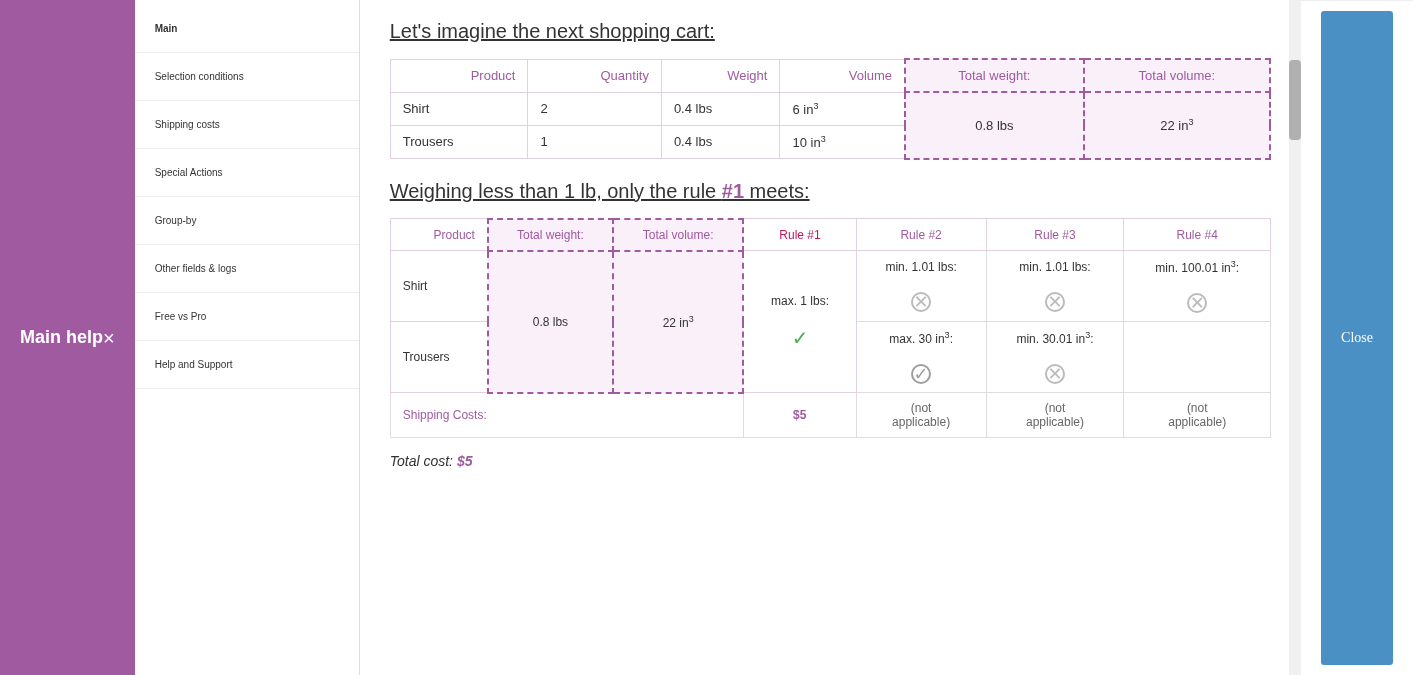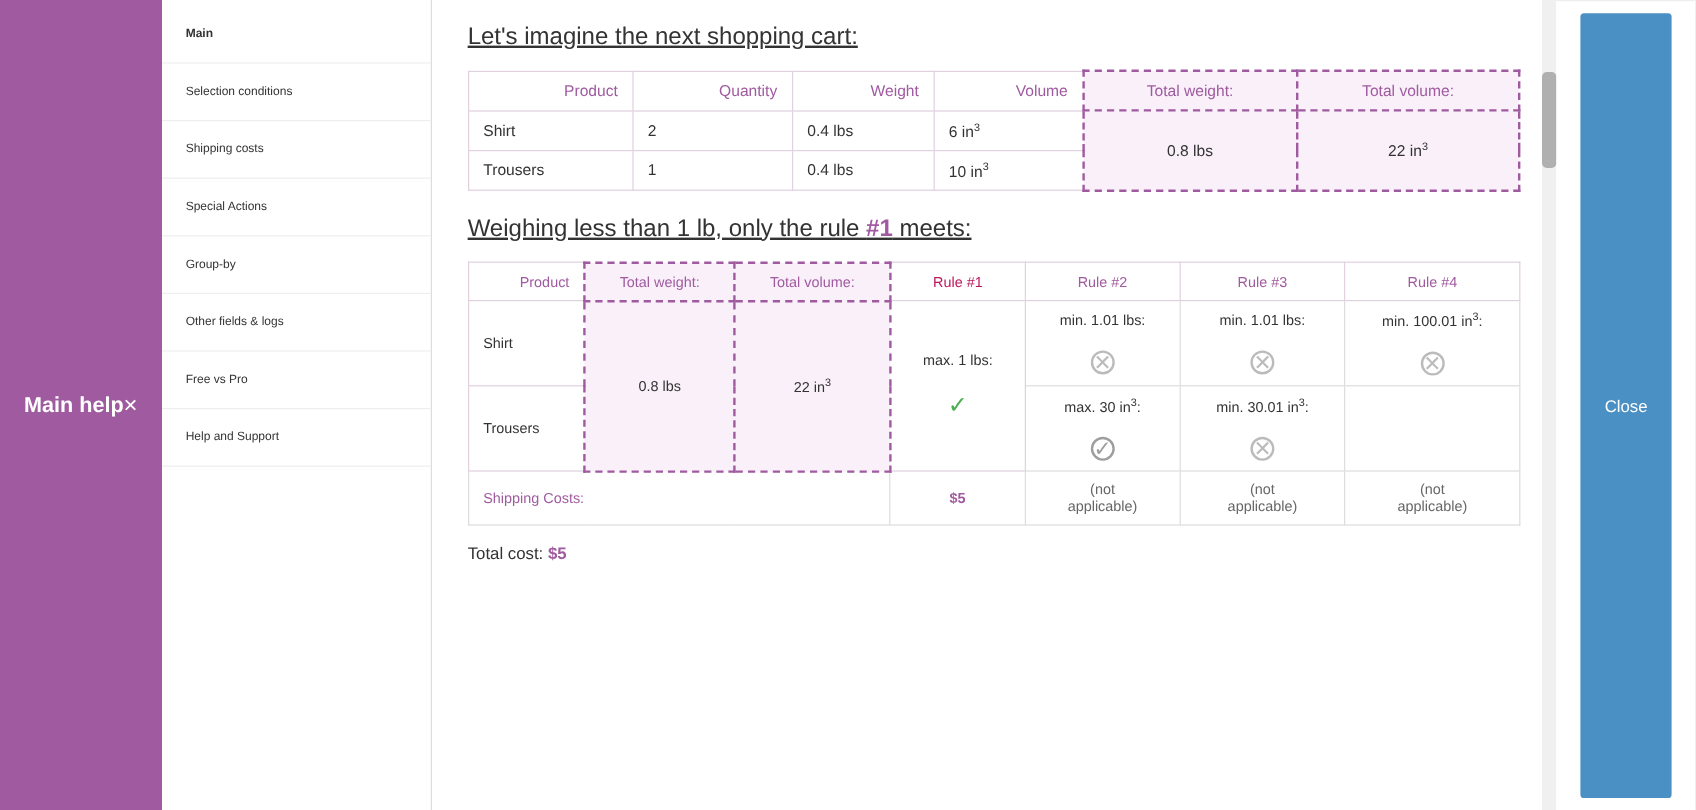--- a/index.html
+++ b/index.html
@@ -23,25 +23,25 @@
     .scrollbar-thumb { position: absolute; right: 0; top: 60px; width: 12px; height: 80px; background: #b0b0b0; border-radius: 4px; }
 
     .intro-text { margin-bottom: 15px; font-size: 20px; color: #333; text-decoration: underline; }
 
     table { border-collapse: collapse; width: 100%; margin-bottom: 20px; font-size: 13px; }
     th { color: #a05ba0; font-weight: normal; padding: 8px 12px; border: 1px solid #e0d0e0; text-align: right; background: #fff; }
     td { padding: 8px 12px; border: 1px solid #e0d0e0; color: #333; }
 
     .shipping-costs-row td { color: #a05ba0; font-weight: normal; }
 
-    .total-cost { font-size: 14px; color: #333; margin-top: 10px; }
+    .total-cost { font-size: 14px; color: #333; margin-top: 10px; font-style: italic; }
     .total-cost-value { color: #a05ba0; font-weight: bold; }
 
     .modal-footer { padding: 10px 20px; display: flex; justify-content: flex-end; background: #fff; border-top: 1px solid #eee; flex-shrink: 0; }
-    .close-btn { background: #4a90c4; color: #fff; border: none; padding: 8px 20px; font-size: 14px; cursor: pointer; border-radius: 3px; }
+    .close-btn { background: #4a90c4; color: #fff; border: none; padding: 8px 20px; font-size: 14px; cursor: pointer; border-radius: 3px; font-family: Liberation Serif, serif; }
 
     .rule-cell-inner { display: flex; flex-direction: column; align-items: center; font-size: 12px; gap: 18px; }
 
     .table1 th:nth-child(5), .table1 th:nth-child(6),
     .table1 td:nth-child(5), .table1 td:nth-child(6) {
       background: #f9f0f9;
       border: 2px dashed #a05ba0;
     }
 
     .table1 tr:first-child th:nth-child(5) { border-bottom: none; }

